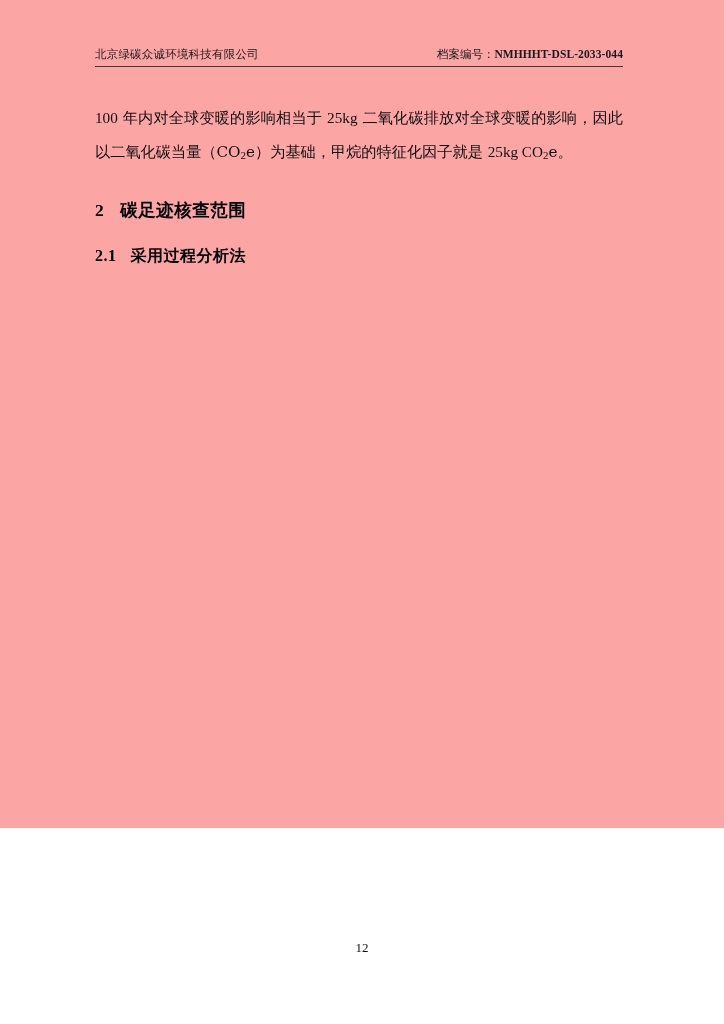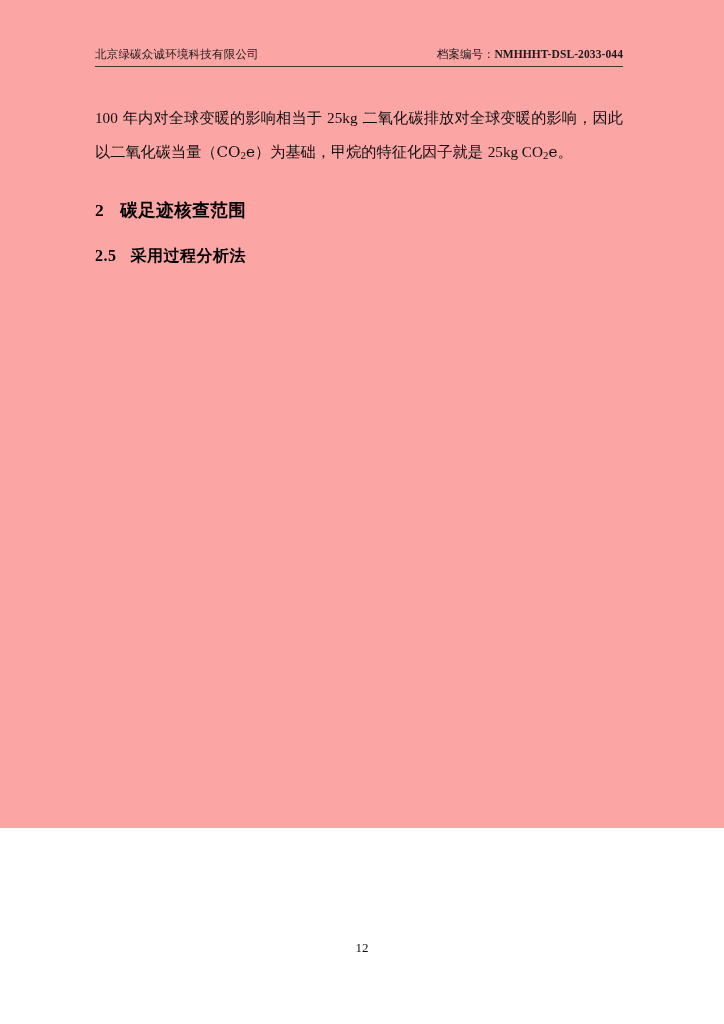--- a/index.html
+++ b/index.html
@@ -124,21 +124,21 @@
       <div class="header-left">北京绿碳众诚环境科技有限公司</div>
       <div class="header-right">
         <span class="doc-label">档案编号：</span><span class="doc-no">NMHHHT-DSL-2033-044</span>
       </div>
     </div>
 
     <p class="para para-first"><span class="lat">100</span><span> 年内对全球变暖的影响相当于 </span><span class="lat">25kg</span><span> 二氧化碳排放对全球变暖的影响，因此以二氧化碳当量（CO</span><sub class="lat">2</sub><span>e）为基础，甲烷的特征化因子就是 </span><span class="lat">25kg CO</span><sub class="lat">2</sub><span>e。</span></p>
 
     <h2 class="h2"><span class="num lat">2</span><span>碳足迹核查范围</span></h2>
 
-    <h3 class="h3"><span class="num lat">2.5</span><span>采用过程分析法</span></h3>
+    <h3 class="h3"><span class="num lat">2.1</span><span>采用过程分析法</span></h3>
 
 
   </div>
 
   <div class="footer">
     <span>12</span>
   </div>
 
 </div>
 

